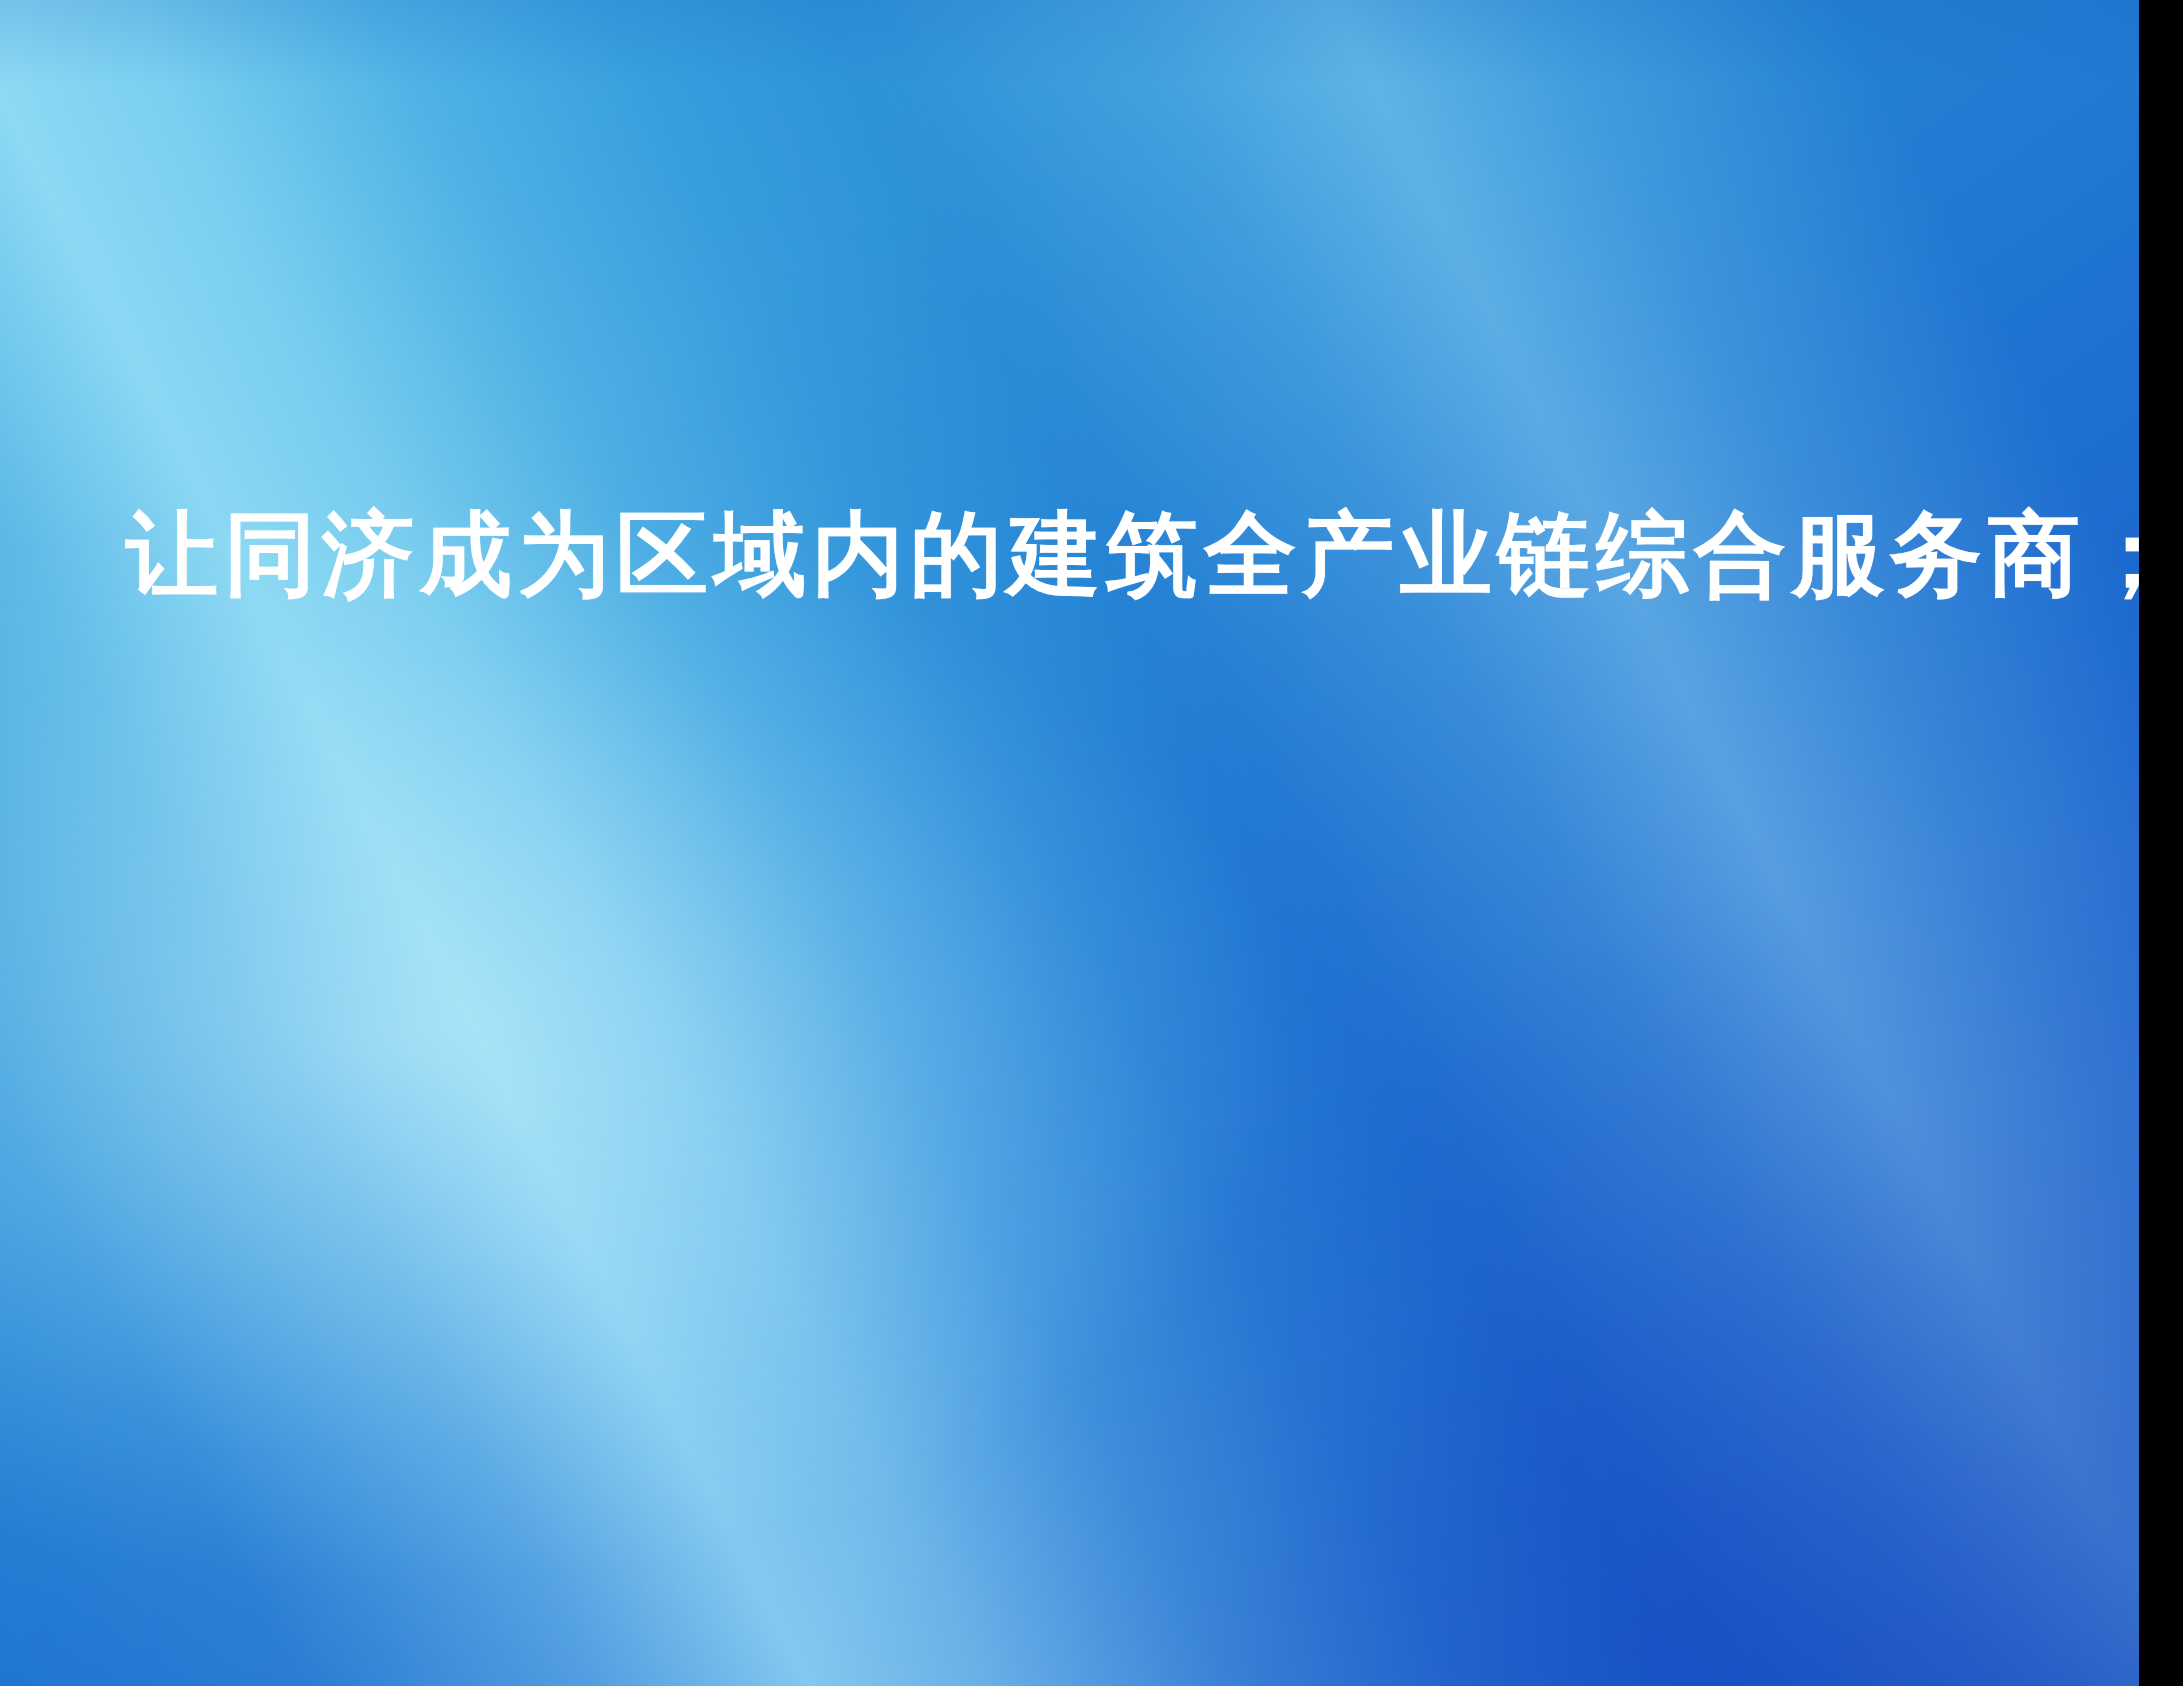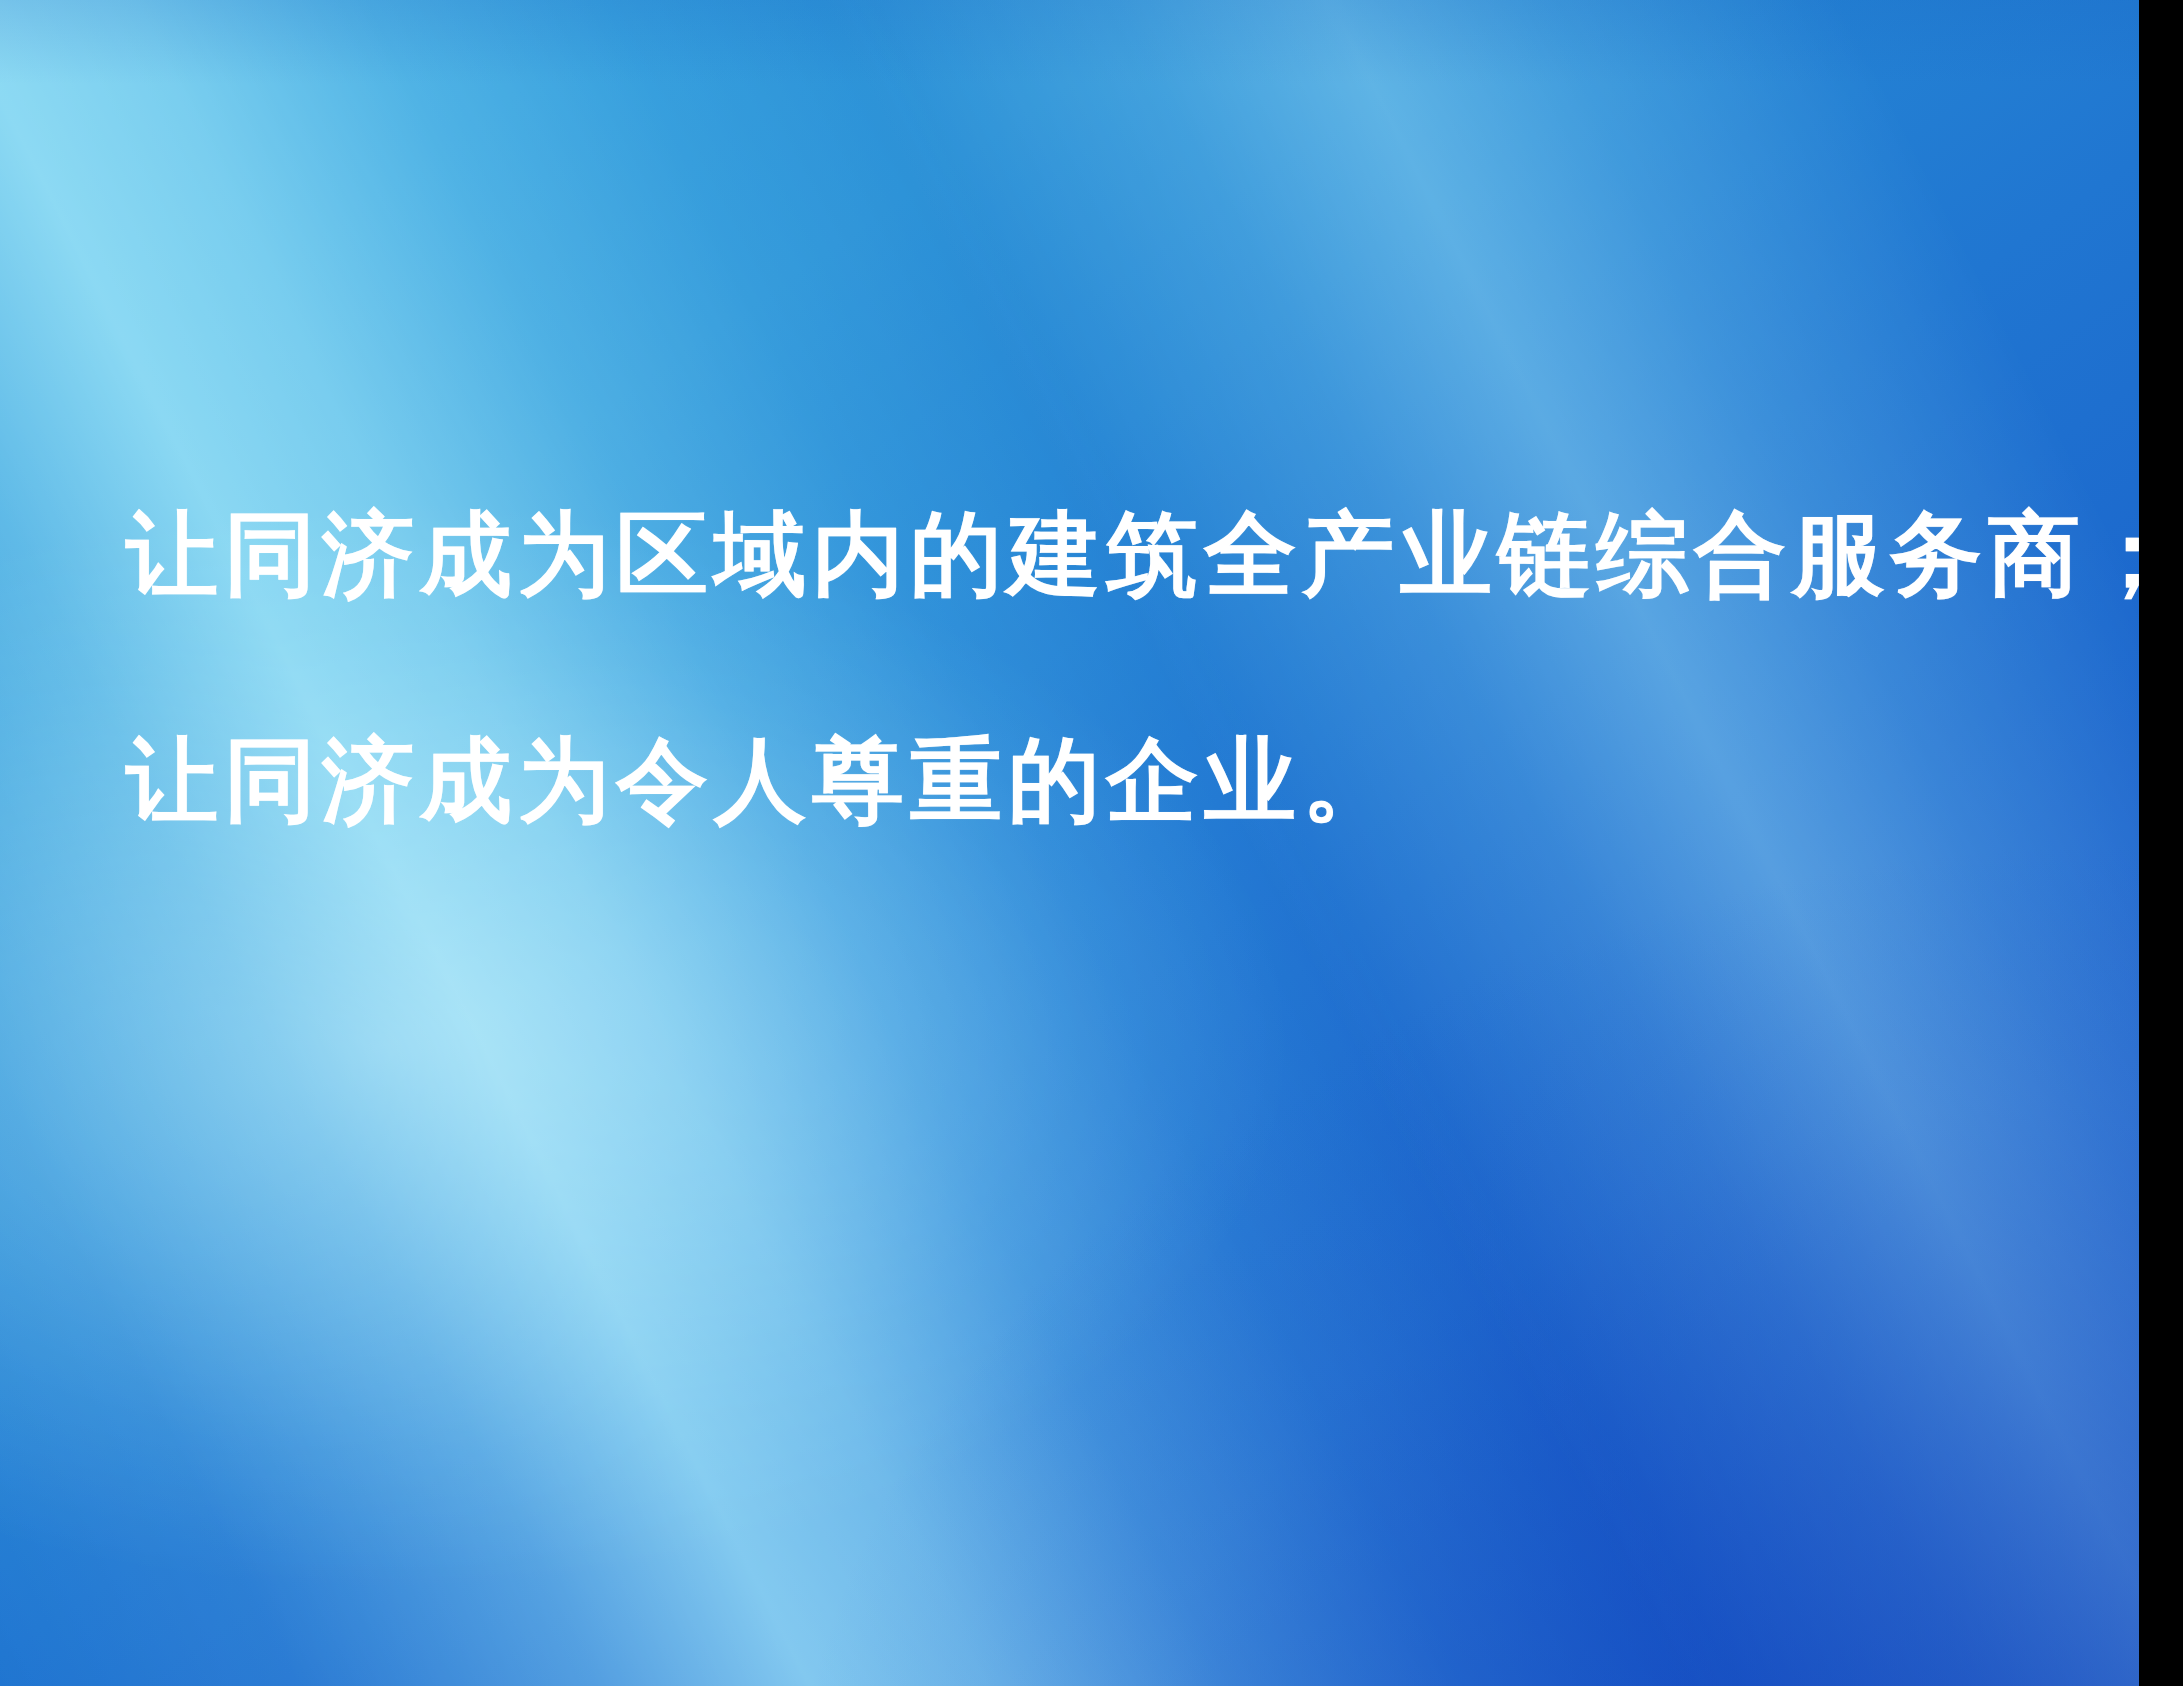--- a/index.html
+++ b/index.html
@@ -132,17 +132,16 @@
 
   <div class="bg-layer" id="bg-base"></div>
   <div class="bg-layer" id="bg-sweep"></div>
   <div class="bg-layer" id="bg-sweep-2"></div>
   <div class="bg-layer" id="bg-glow"></div>
   <div class="bg-layer" id="bg-shade"></div>
   <div class="bg-layer" id="bg-topshade"></div>
 
   <div id="text-block">
     <div class="slide-line">让同济成为区域内的建筑全产业链综合服务商；</div>
-    <div class="slide-line">让同济成为令人尊重的企业。</div>
   </div>
 
 </div>
 
 
 </body></html>

